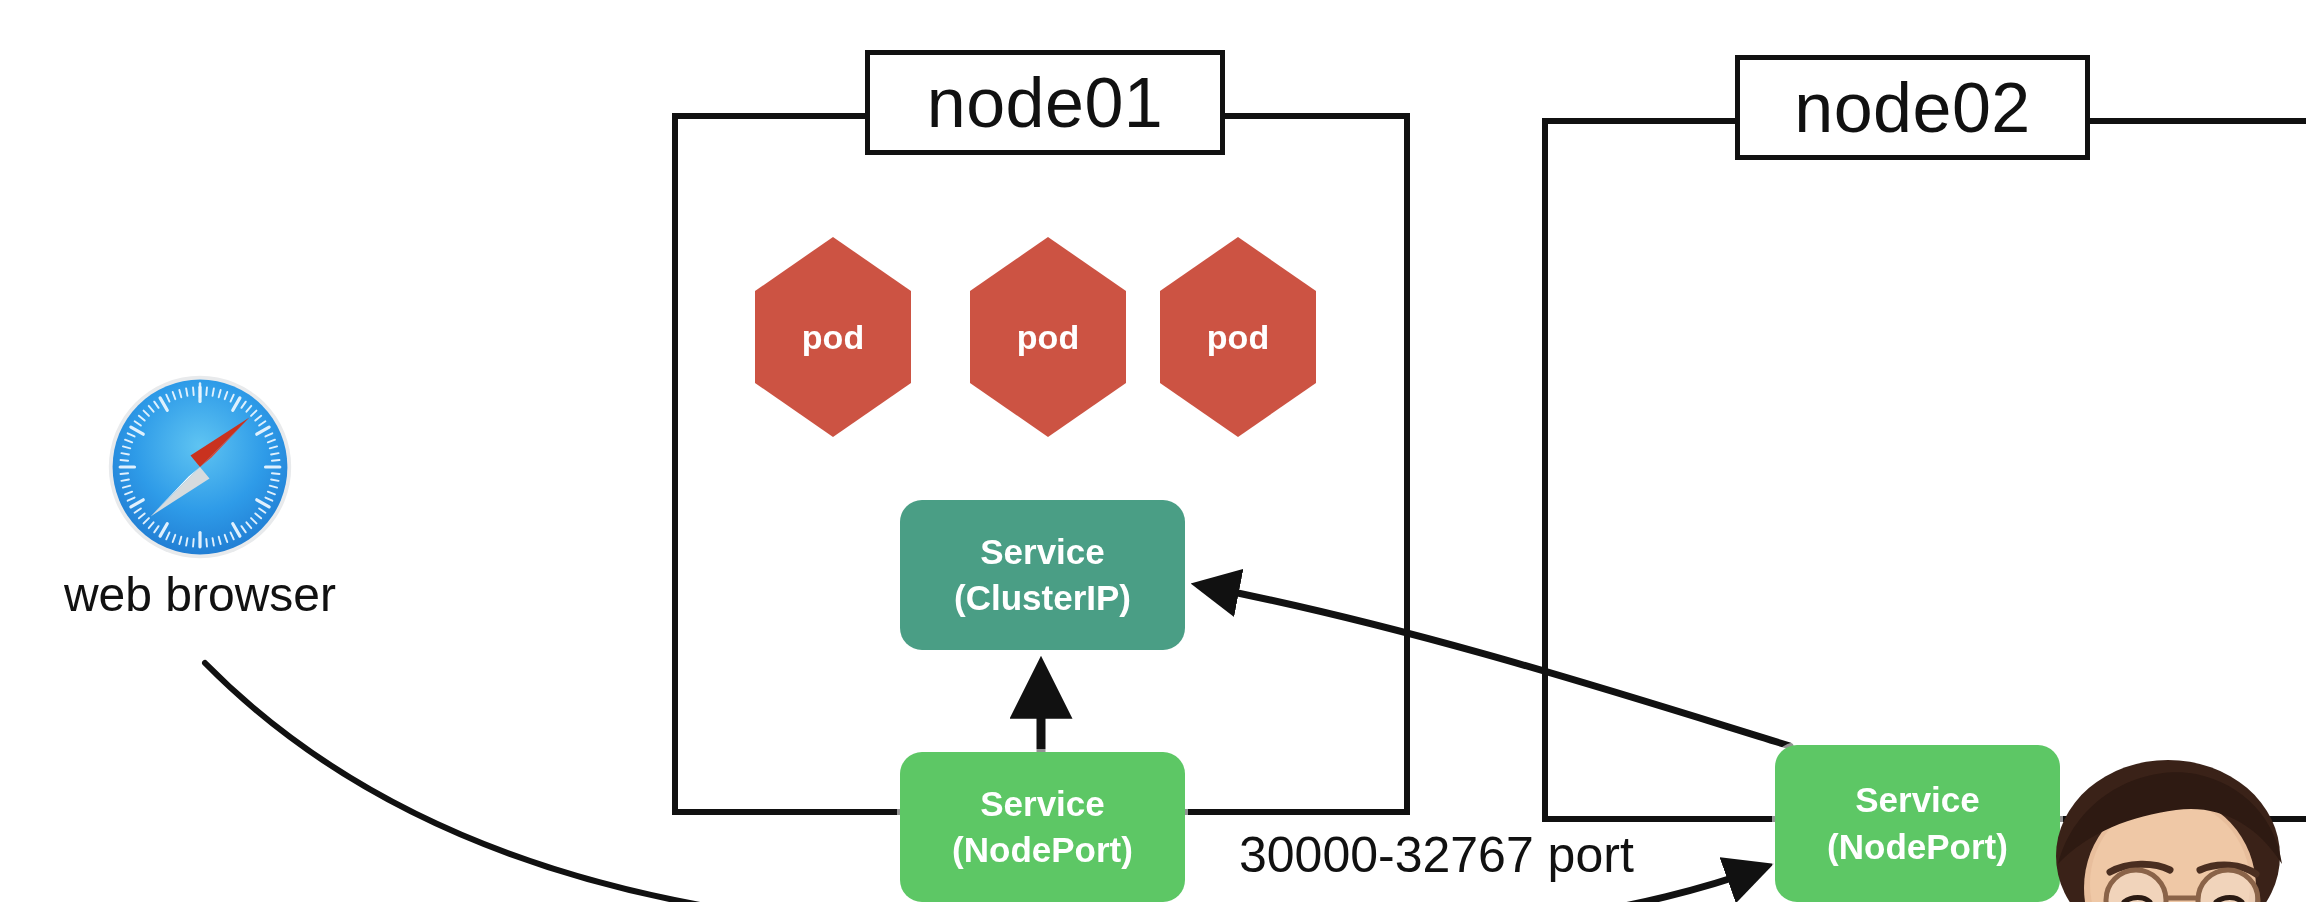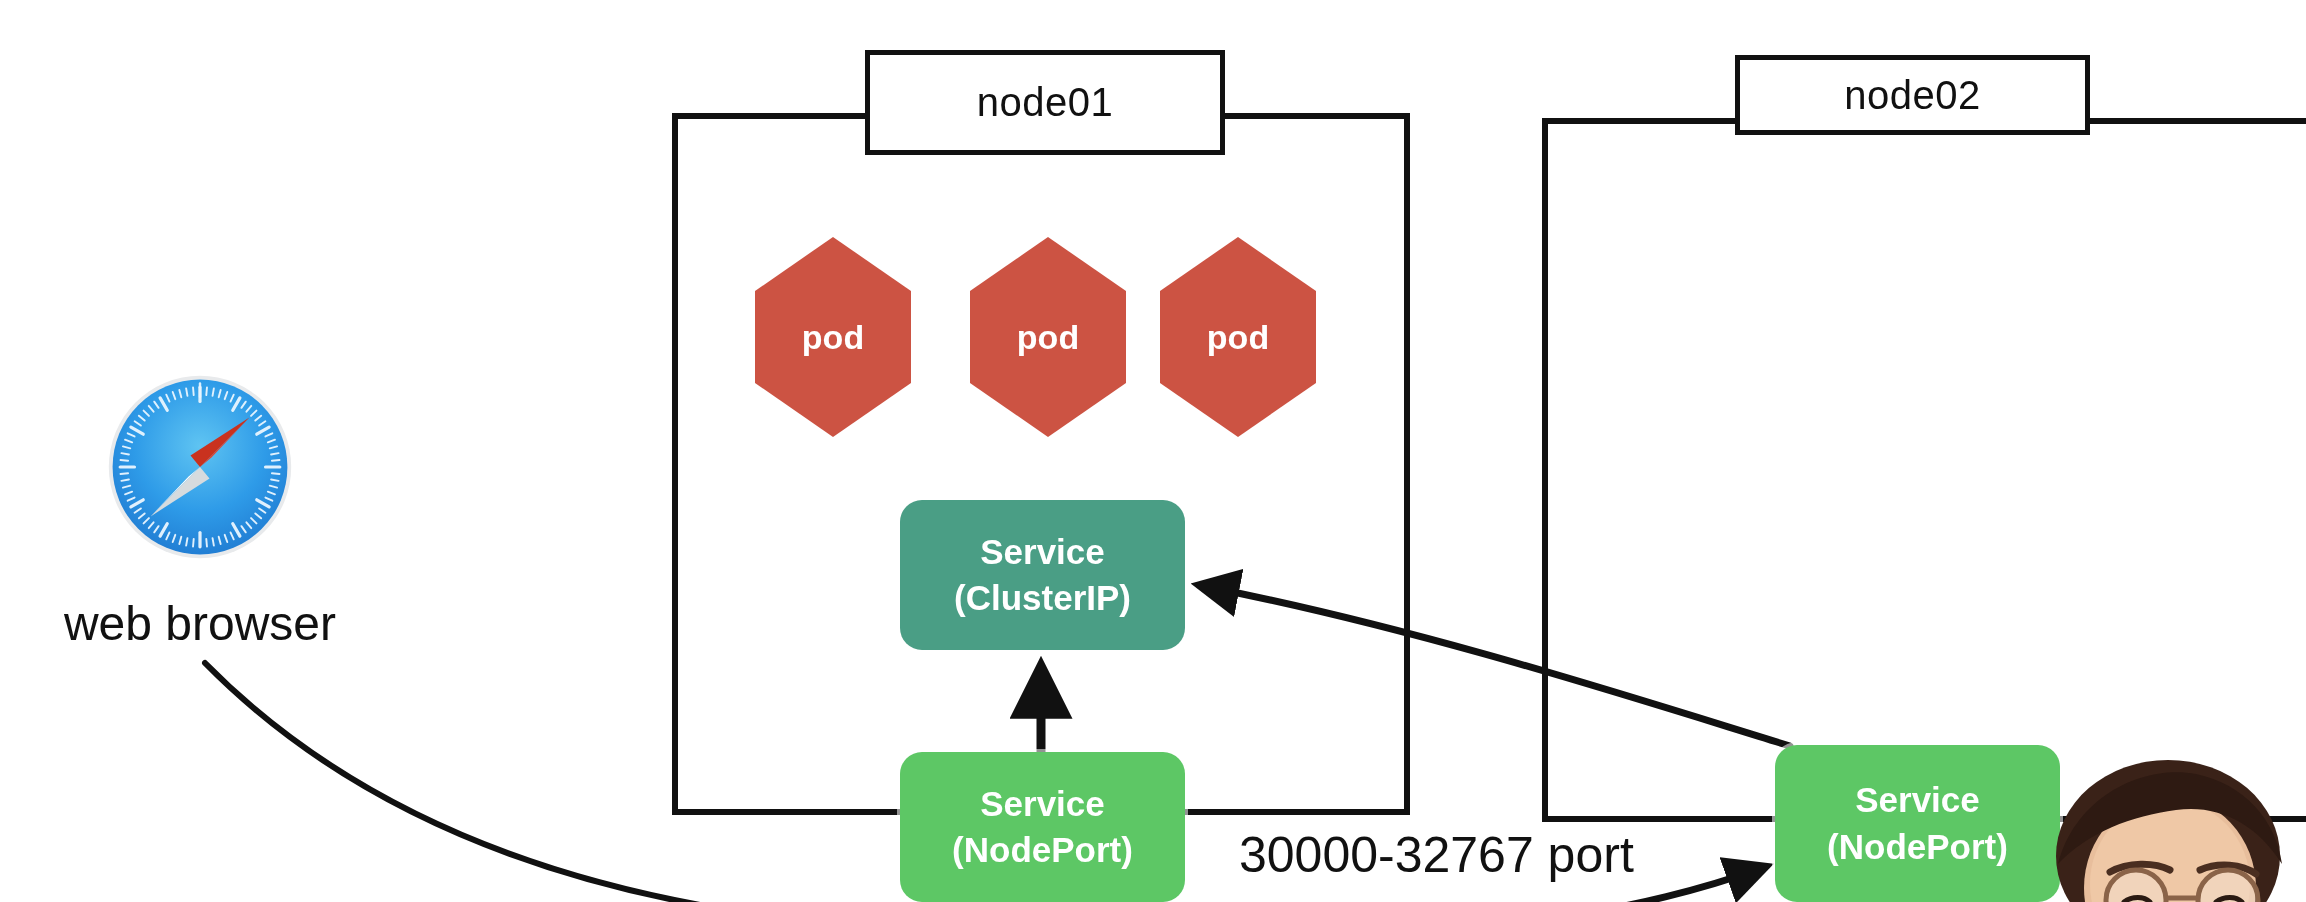--- a/index.html
+++ b/index.html
@@ -8,23 +8,23 @@
   #stage{position:relative;width:2306px;height:902px;background:#fff;overflow:hidden;}
 
   
   .node-frame{position:absolute;border:6px solid #111;background:transparent;box-sizing:border-box;}
   #node01-frame{left:672px;top:113px;width:738px;height:702px;}
   #node02-frame{left:1542px;top:118px;width:790px;height:704px;}
 
   
   .node-label{position:absolute;border:5px solid #111;background:#fff;box-sizing:border-box;
               display:flex;align-items:center;justify-content:center;
-              font-size:40px;color:#111;letter-spacing:.5px;}
+              font-size:70px;color:#111;letter-spacing:.5px;}
   #node01-label{left:865px;top:50px;width:360px;height:105px;}
-  #node02-label{left:1735px;top:55px;width:355px;height:80px;}
+  #node02-label{left:1735px;top:55px;width:355px;height:105px;}
 
   
   .pod{position:absolute;width:156px;height:200px;
        background:#CC5343;
        -webkit-clip-path:polygon(50% 0%,100% 27%,100% 73%,50% 100%,0% 73%,0% 27%);
        clip-path:polygon(50% 0%,100% 27%,100% 73%,50% 100%,0% 73%,0% 27%);
        display:flex;align-items:center;justify-content:center;
        color:#fff;font-size:34px;font-weight:bold;}
   #pod-1{left:755px;top:237px;}
   #pod-2{left:970px;top:237px;}
@@ -37,21 +37,21 @@
        box-shadow:0 0 0 3px rgba(255,255,255,.55);}
   #svc-clusterip{left:900px;top:500px;width:285px;height:150px;background:#4A9E85;}
   #svc-nodeport-01{left:900px;top:752px;width:285px;height:150px;background:#5DC765;}
   #svc-nodeport-02{left:1775px;top:745px;width:285px;height:157px;background:#5DC765;}
 
   
   #port-label{position:absolute;left:1215px;top:826px;font-size:50px;color:#111;white-space:nowrap;margin-left:24px;}
 
   
   #browser-icon{position:absolute;left:105px;top:372px;width:190px;height:190px;}
-  #browser-label{position:absolute;left:40px;top:596px;width:320px;text-align:center;
+  #browser-label{position:absolute;left:40px;top:567px;width:320px;text-align:center;
                  font-size:48px;color:#111;white-space:nowrap;}
 
   
   #wires{position:absolute;left:0;top:0;width:2306px;height:902px;pointer-events:none;}
 
   
   #presenter{position:absolute;left:2036px;top:760px;width:270px;height:142px;overflow:hidden;}
 </style>
 </head>
 <body>

